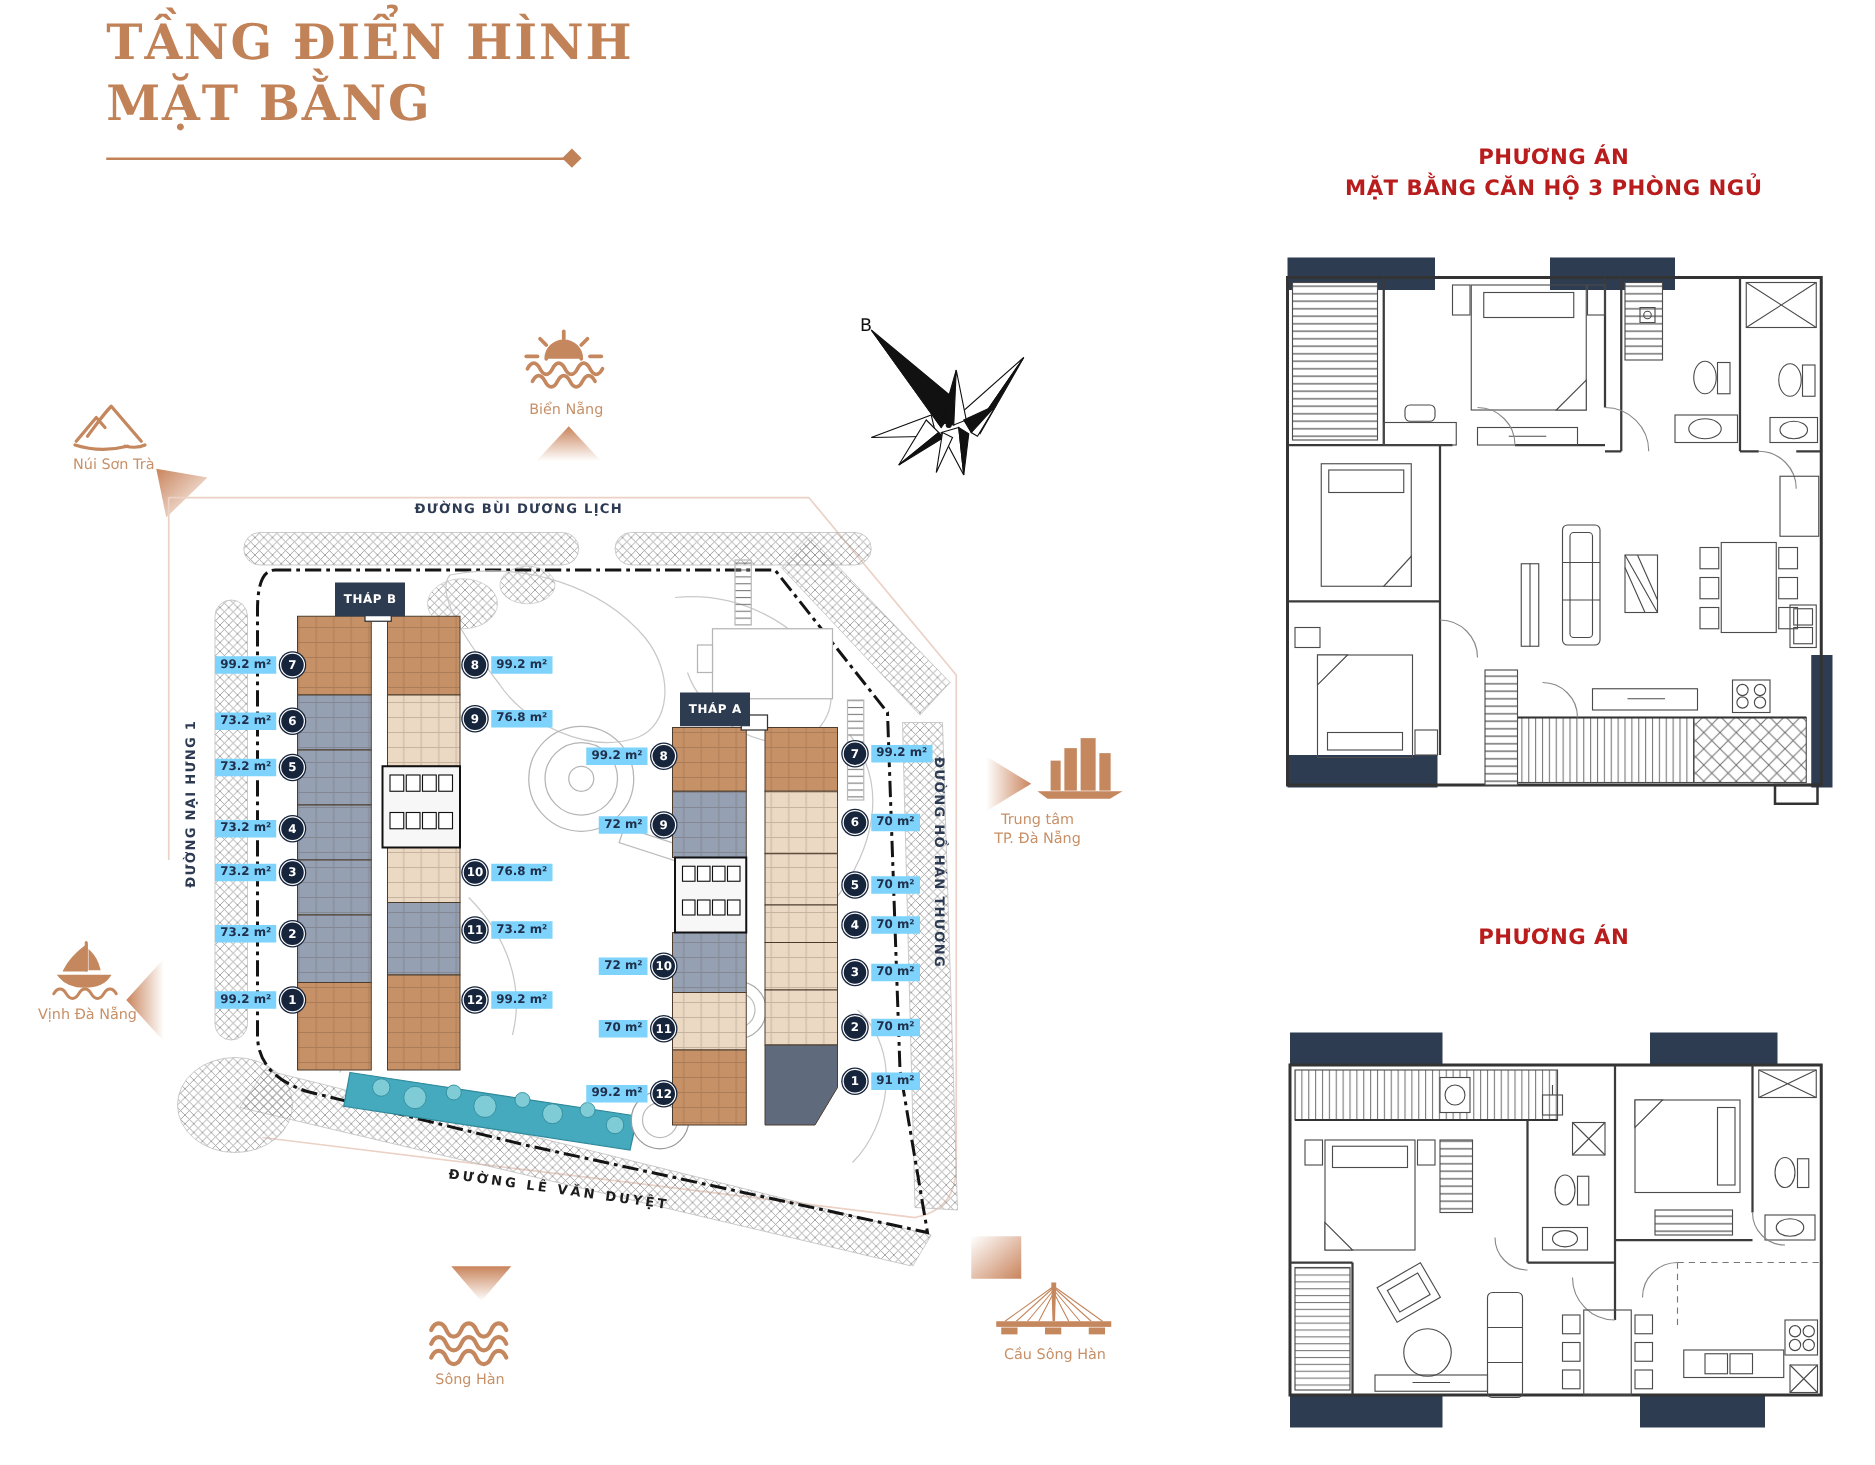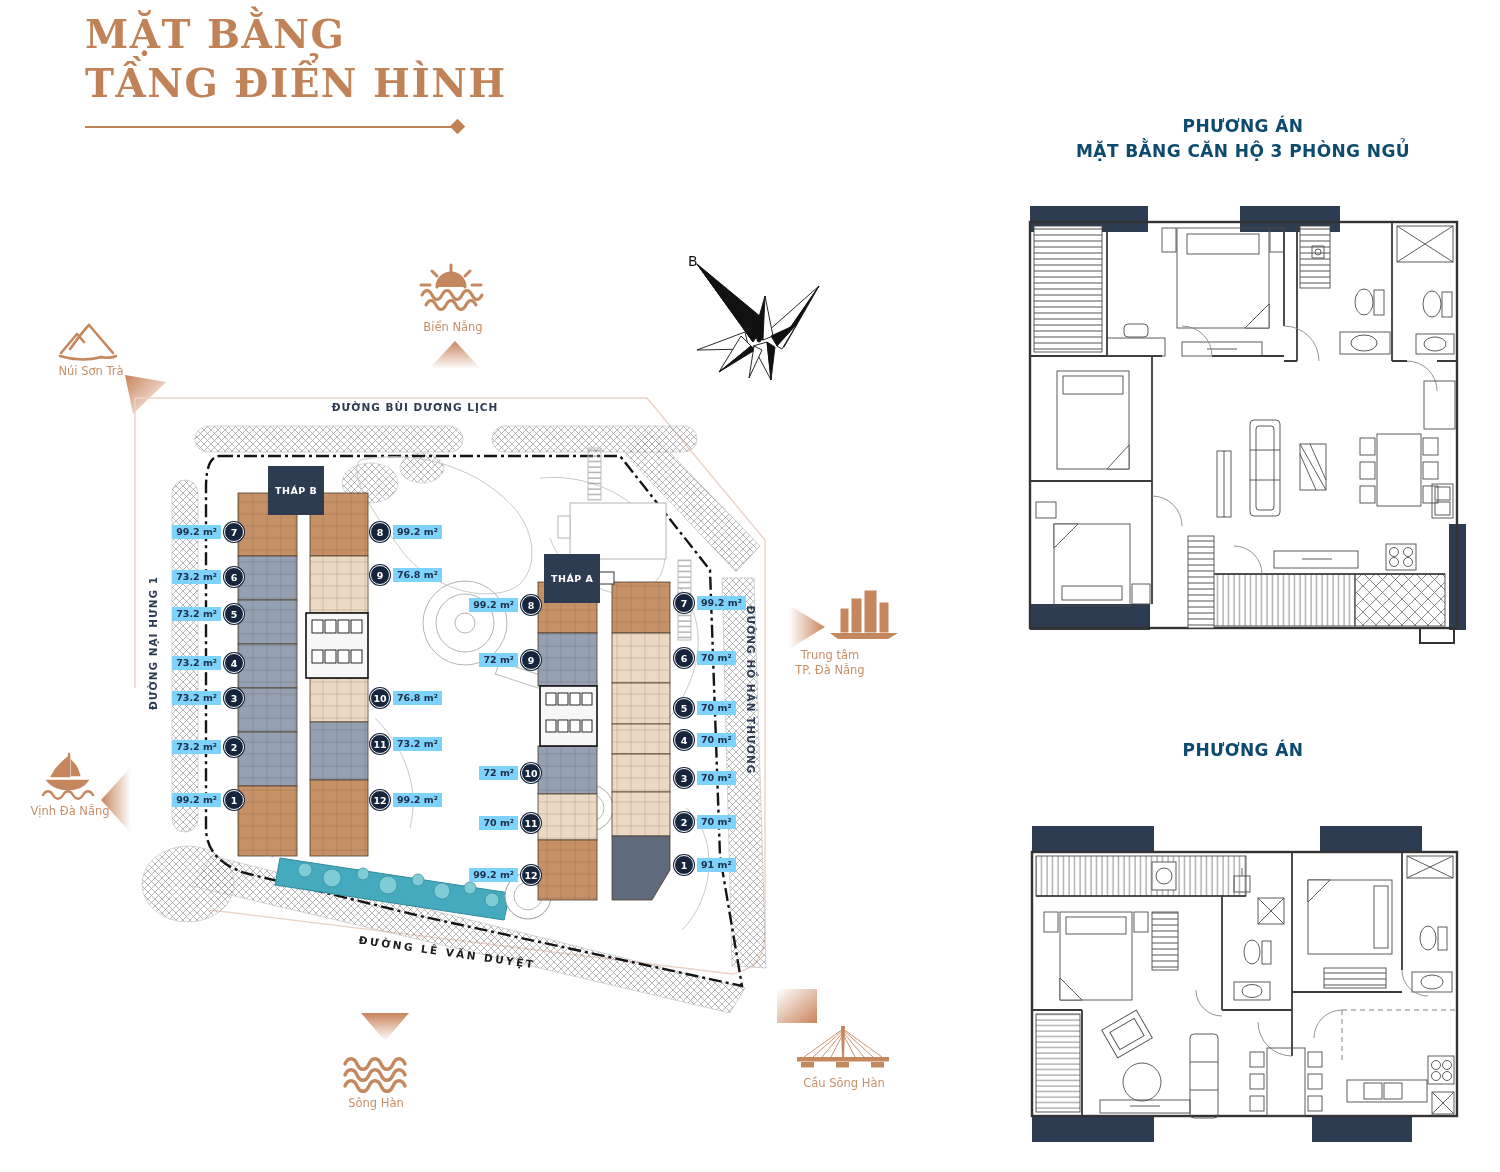--- a/index.html
+++ b/index.html
@@ -8,36 +8,36 @@
 
   
   .main-title{position:absolute;left:85px;top:10px;color:#c28257;
               font-family:"DejaVu Serif",serif;font-weight:600;font-size:39px;
               line-height:1.26;letter-spacing:1.5px;}
   .title-rule{position:absolute;left:85px;top:126px;width:372px;height:2px;background:#c28257;}
   .title-diamond{position:absolute;left:452px;top:121px;width:11px;height:11px;background:#c28257;
                  transform:rotate(45deg);}
 
   
-  .plan-heading{position:absolute;width:462px;text-align:center;color:#0c4a6e;
+  .plan-heading{position:absolute;width:462px;text-align:center;color:#b91c1c;
                 font-weight:bold;font-size:17px;line-height:1.45;letter-spacing:.4px;}
   .plan-heading .l1{display:block;}
 
   
   .siteplan{position:absolute;left:120px;top:388px;width:650px;height:625px;}
   .siteplan svg.base{position:absolute;left:0;top:0;}
 
   .street{position:absolute;color:#2d3b52;font-size:10.5px;font-weight:bold;
           letter-spacing:1px;white-space:nowrap;}
   .street.rot-l{transform:translate(-50%,-50%) rotate(-90deg);}
   .street.rot-r{transform:translate(-50%,-50%) rotate(90deg);}
   .street.slant{transform:rotate(8deg);color:#1c1c1c;letter-spacing:2.5px;}
 
   .tower-tag{position:absolute;background:#2e3c52;color:#fff;font-size:9.5px;font-weight:bold;
-             letter-spacing:.5px;padding:19px 7px;white-space:nowrap;}
+             letter-spacing:.5px;padding:8px 7px;white-space:nowrap;}
 
   .marker{position:absolute;display:flex;align-items:center;gap:3px;}
   .marker .dot{width:18px;height:18px;border-radius:50%;background:#16243c;color:#fff;
                font-size:9.5px;font-weight:bold;display:flex;align-items:center;
                justify-content:center;border:1px solid #fff;box-shadow:0 0 0 1px #16243c;flex:0 0 auto;}
   .marker .area-badge{background:#7dd3fc;color:#20304c;font-size:9.5px;font-weight:bold;
                padding:2.5px 4px;white-space:nowrap;line-height:1;}
 
   
   .lmk-label{position:absolute;color:#c79067;font-size:11.5px;text-align:center;line-height:1.3;}
@@ -95,22 +95,22 @@
           <stop offset="1" stop-color="#c9845c" stop-opacity="0"></stop>
       </linearGradient>
       <linearGradient id="gDiag2" x1="1" y1="1" x2="0" y2="0">
         <stop offset="0" stop-color="#c9845c"></stop>
           <stop offset="1" stop-color="#c9845c" stop-opacity="0"></stop>
       </linearGradient>
     </defs>
   </svg>
 
   <div class="main-title">
+    <div>TẦNG ĐIỂN HÌNH</div>
     <div>MẶT BẰNG</div>
-    <div>TẦNG ĐIỂN HÌNH</div>
   </div>
   <div class="title-rule"></div>
   <div class="title-diamond"></div>
 
   <svg class="lmk" style="left:56px;top:316px" width="66" height="46">
     <g stroke="#c4875e" stroke-width="2.6" fill="none" stroke-linecap="round" stroke-linejoin="round">
       <path d="M5,37 L21,18 L28,26"></path>
       <path d="M14,33 C20,25 27,15 33,9 L57,37"></path>
       <path d="M4,40 C20,45 34,44 46,41"></path>
       <path d="M44,41 q10,2 16,-1"></path>

